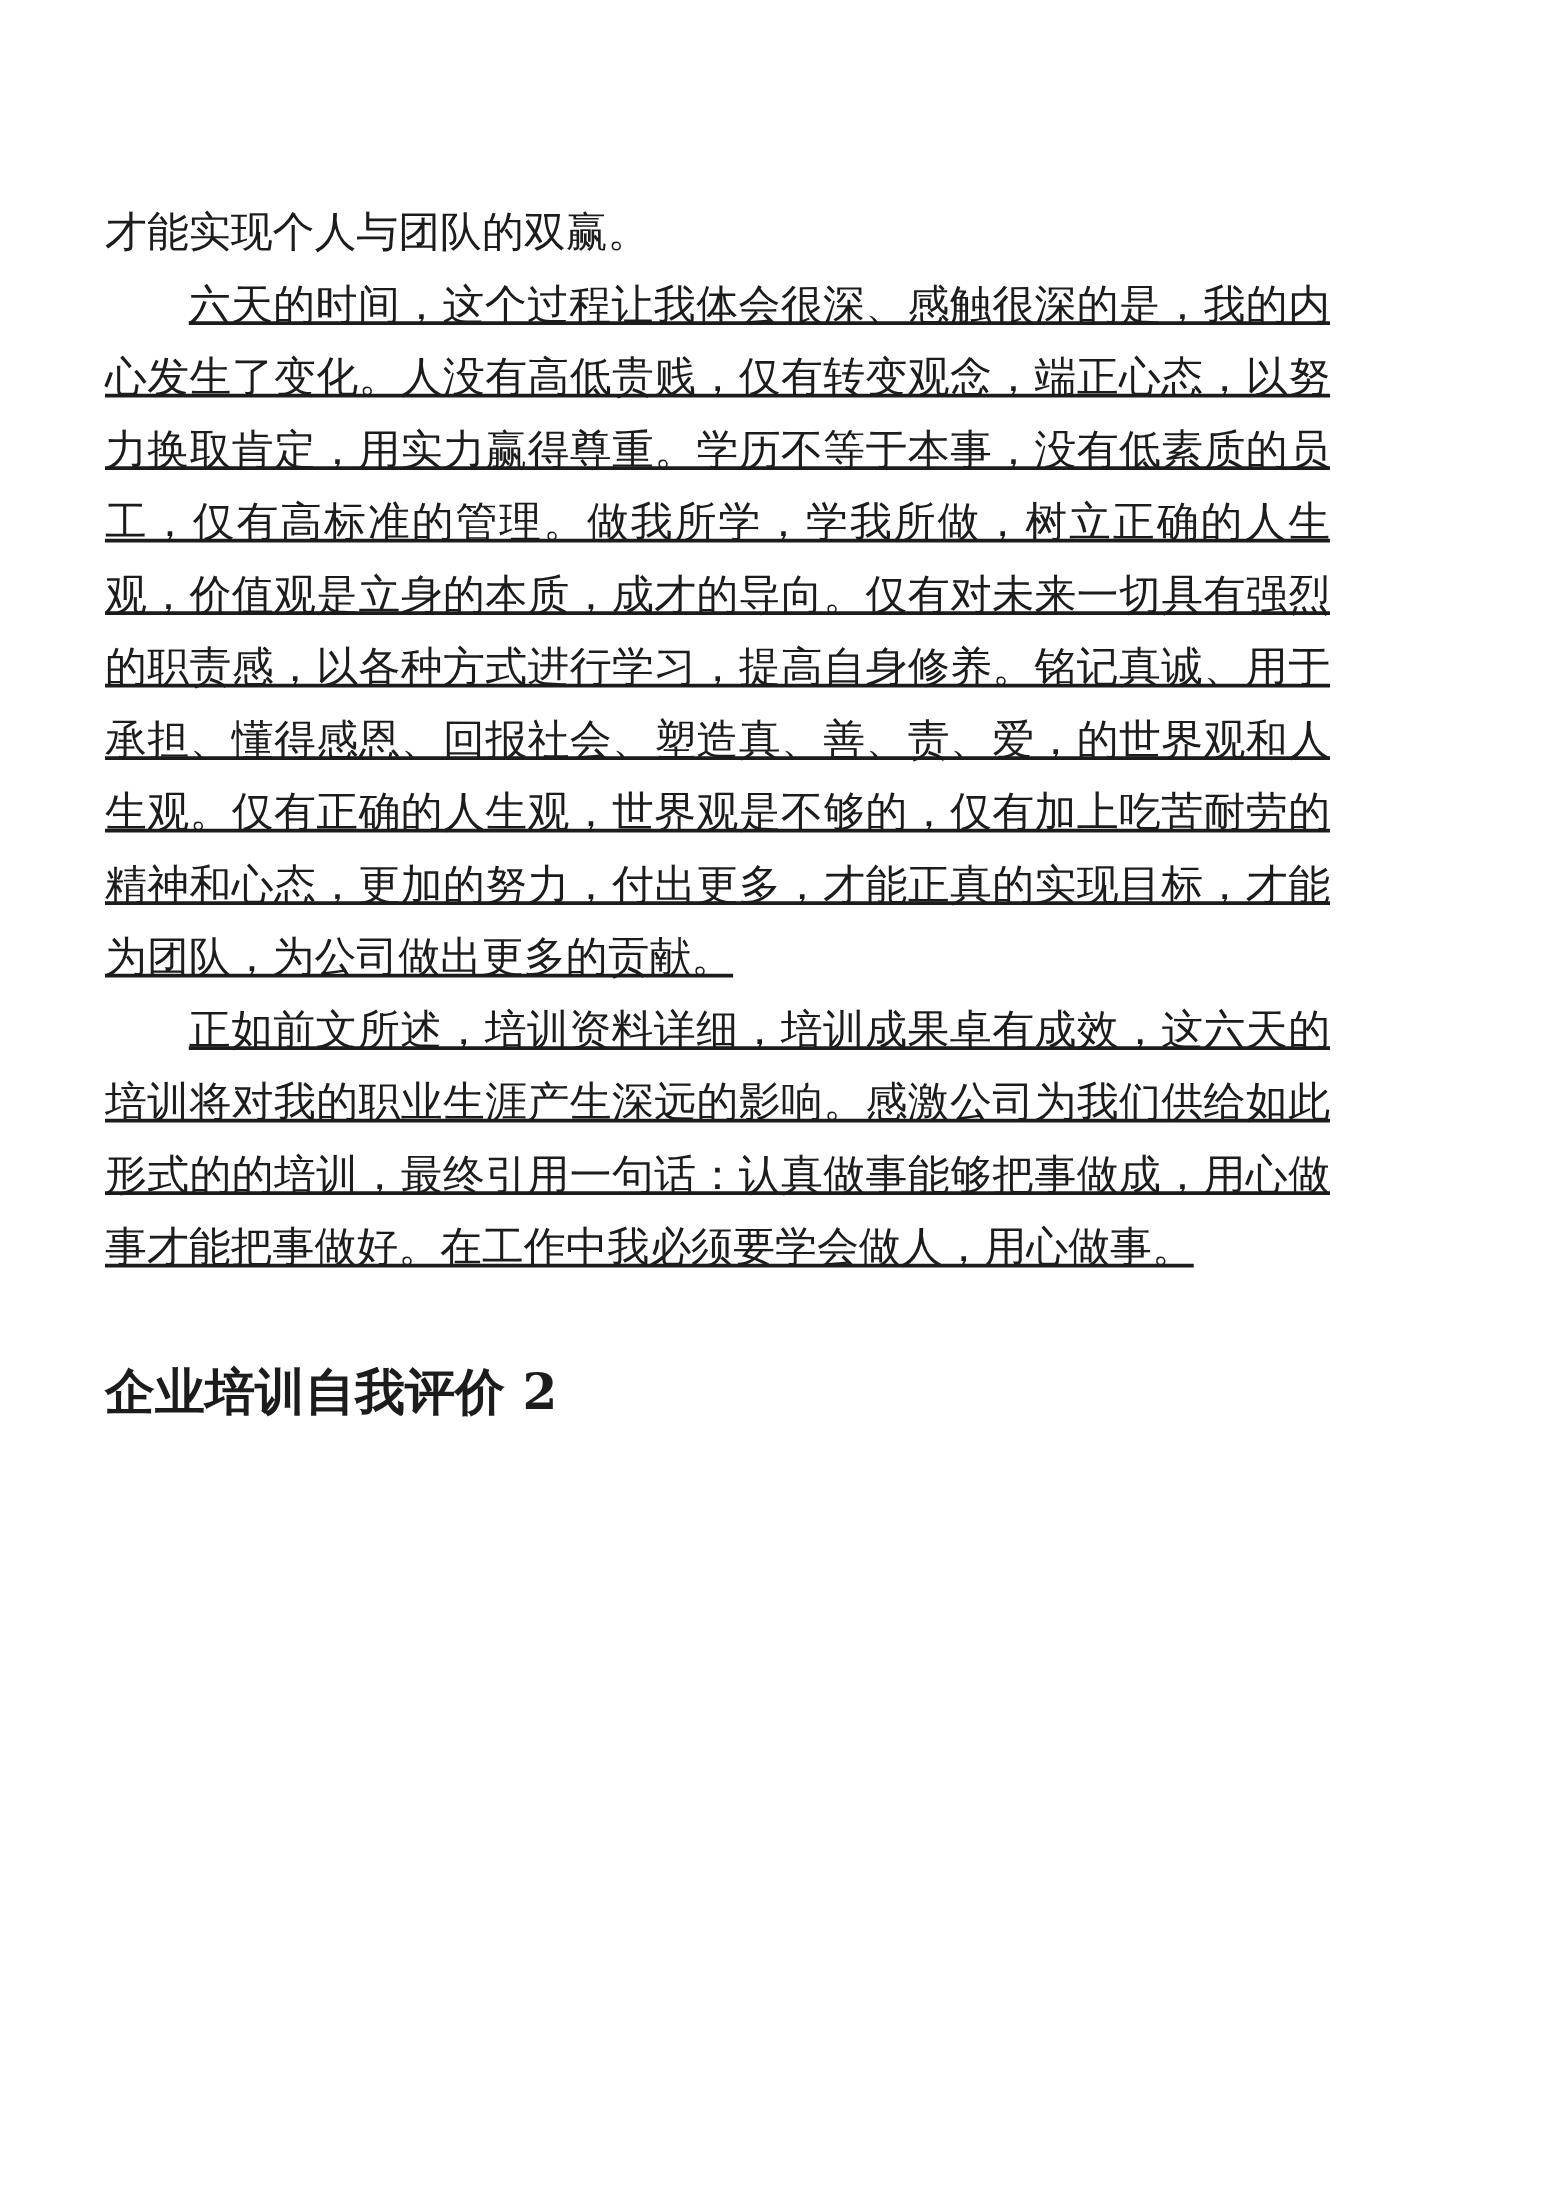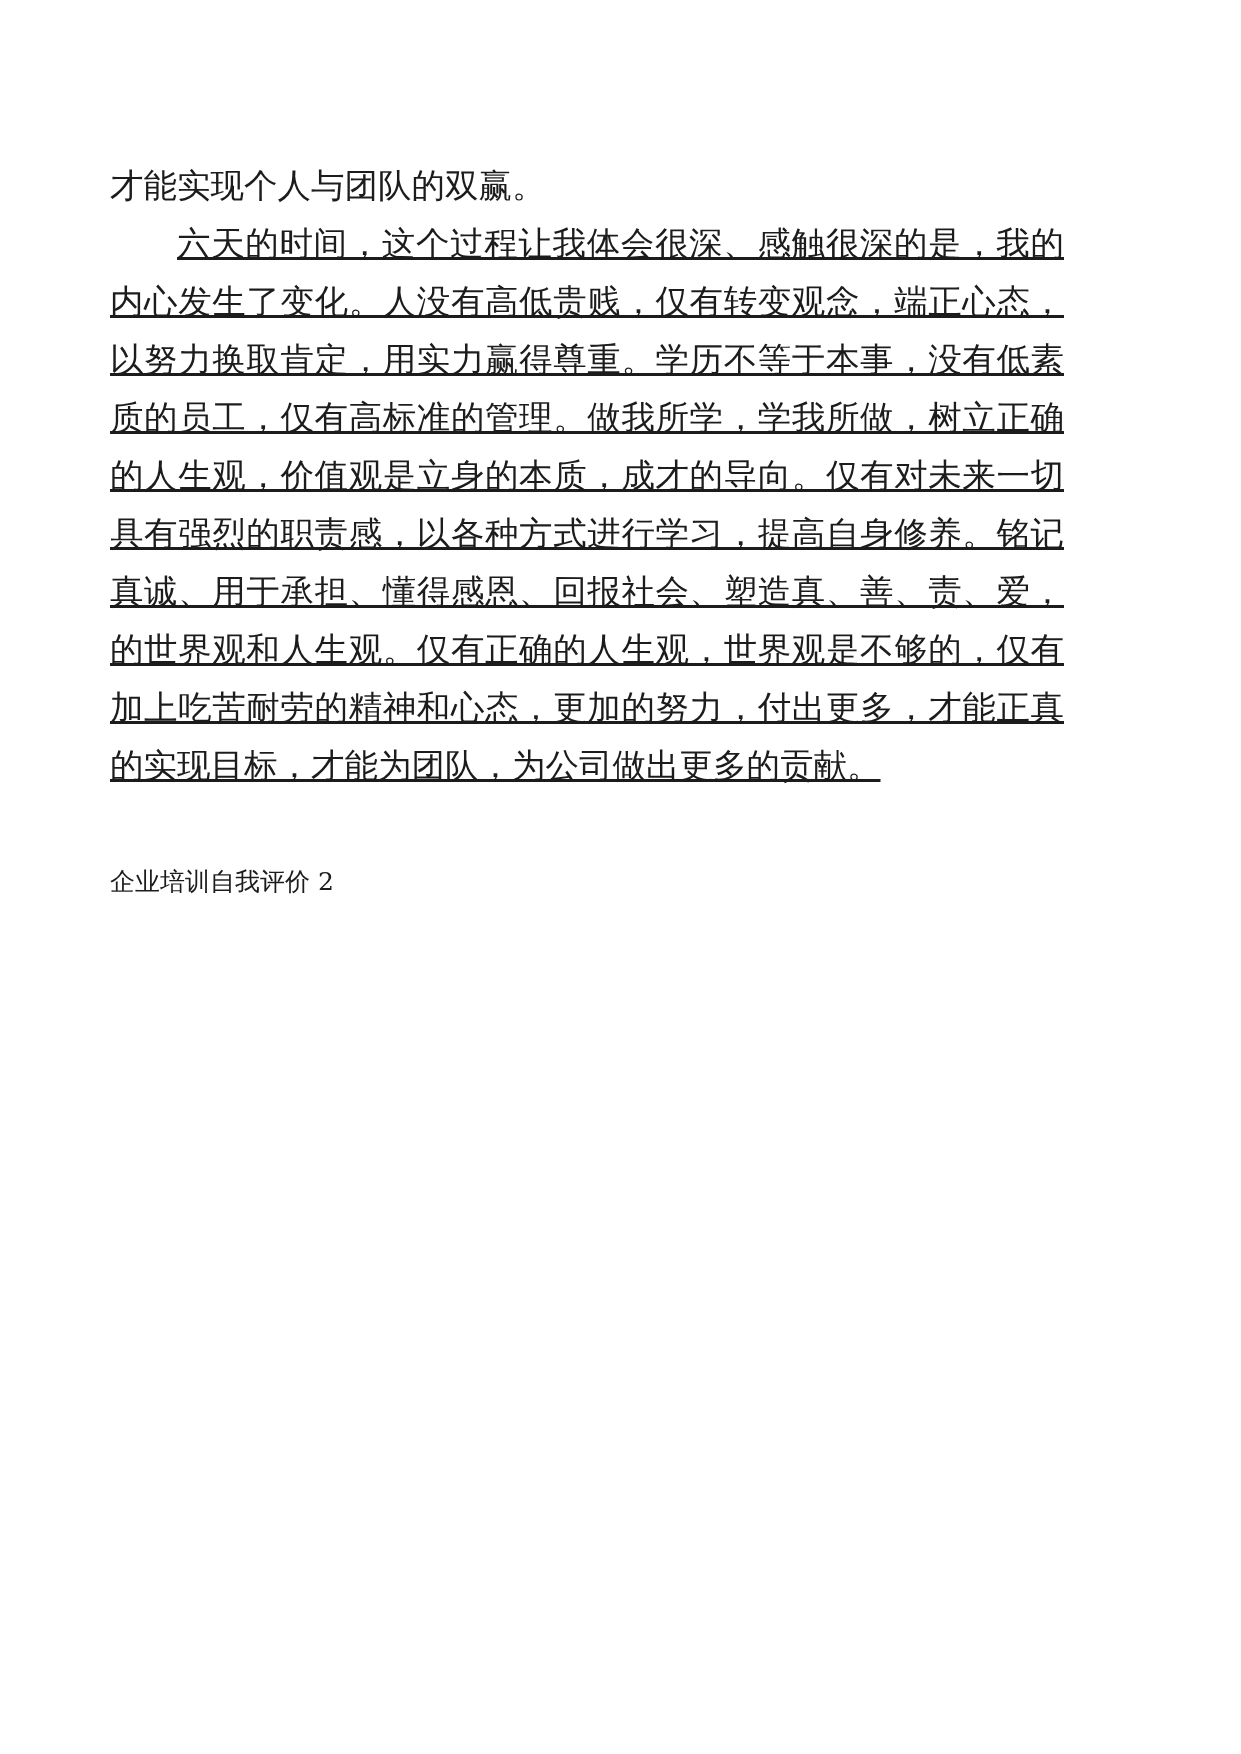--- a/index.html
+++ b/index.html
@@ -10,21 +10,21 @@
   body {
     width: 1241px;
     height: 1754px;
     overflow: hidden;
   }
   .page {
     box-sizing: border-box;
     width: 1241px;
     height: 1754px;
     background: #ffffff;
-    padding: 157px 177px 60px 110px;
+    padding: 157px 177px 60px 84px;
     font-family: "DejaVu Serif", "Liberation Serif", serif;
     font-size: 33.5px;
     line-height: 58px;
     font-weight: 400;
     color: #1c1c1c;
     text-align: justify;
     text-justify: inter-character;
     word-break: normal;
   }
   .para {
@@ -35,26 +35,27 @@
   }
   .para-continuation {
     margin: 0;
     padding: 0;
     text-indent: 0;
   }
   .section-heading {
     margin: 58px 0 0 0;
     padding: 0;
     text-indent: 0;
-    font-size: 25px;
-    font-weight: 400;
+    font-size: 40px;
+    font-weight: 700;
     line-height: 58px;
     text-align: left;
   }
 </style>
 </head>
 <body>
 
 <div class="page">
   <p class="para-continuation">才能实现个人与团队的双赢。</p>
   <p class="para">六天的时间，这个过程让我体会很深、感触很深的是，我的内心发生了变化。人没有高低贵贱，仅有转变观念，端正心态，以努力换取肯定，用实力赢得尊重。学历不等于本事，没有低素质的员工，仅有高标准的管理。做我所学，学我所做，树立正确的人生观，价值观是立身的本质，成才的导向。仅有对未来一切具有强烈的职责感，以各种方式进行学习，提高自身修养。铭记真诚、用于承担、懂得感恩、回报社会、塑造真、善、责、爱，的世界观和人生观。仅有正确的人生观，世界观是不够的，仅有加上吃苦耐劳的精神和心态，更加的努力，付出更多，才能正真的实现目标，才能为团队，为公司做出更多的贡献。</p>
+  <p class="para">正如前文所述，培训资料详细，培训成果卓有成效，这六天的培训将对我的职业生涯产生深远的影响。感激公司为我们供给如此形式的的培训，最终引用一句话：认真做事能够把事做成，用心做事才能把事做好。在工作中我必须要学会做人，用心做事。</p>
   <h2 class="section-heading">企业培训自我评价 2</h2>
 </div>
 
 </body></html>

